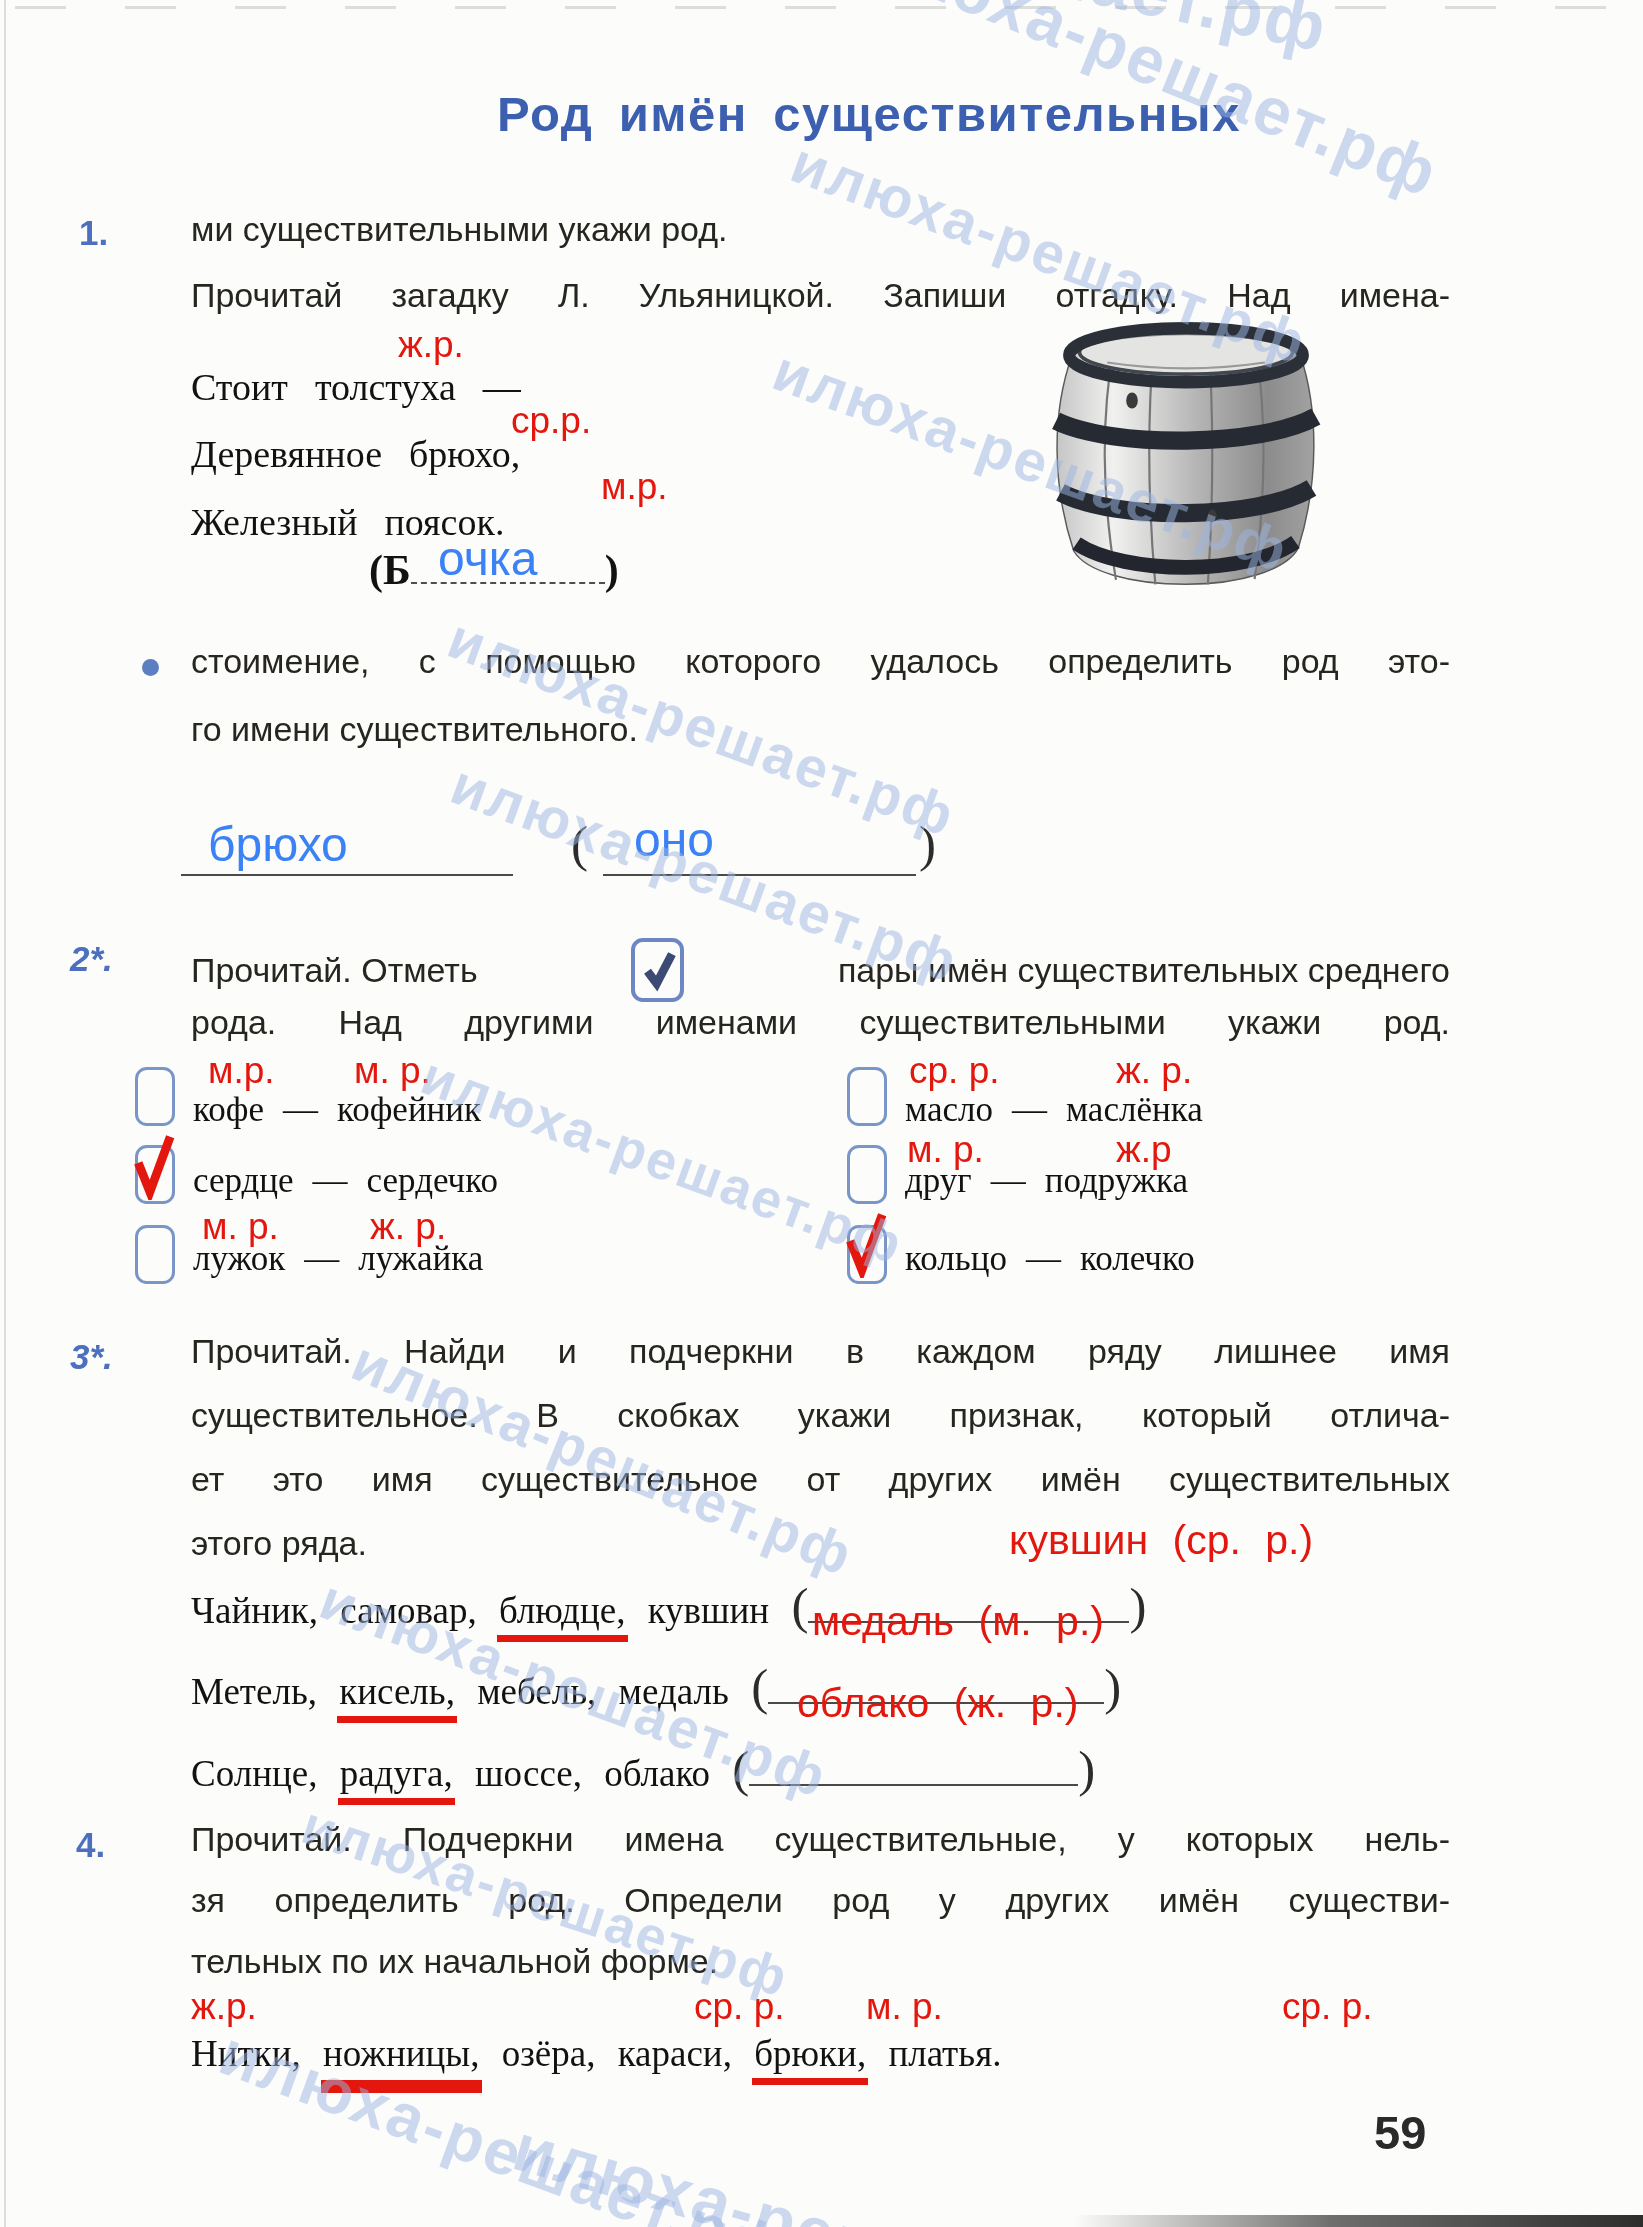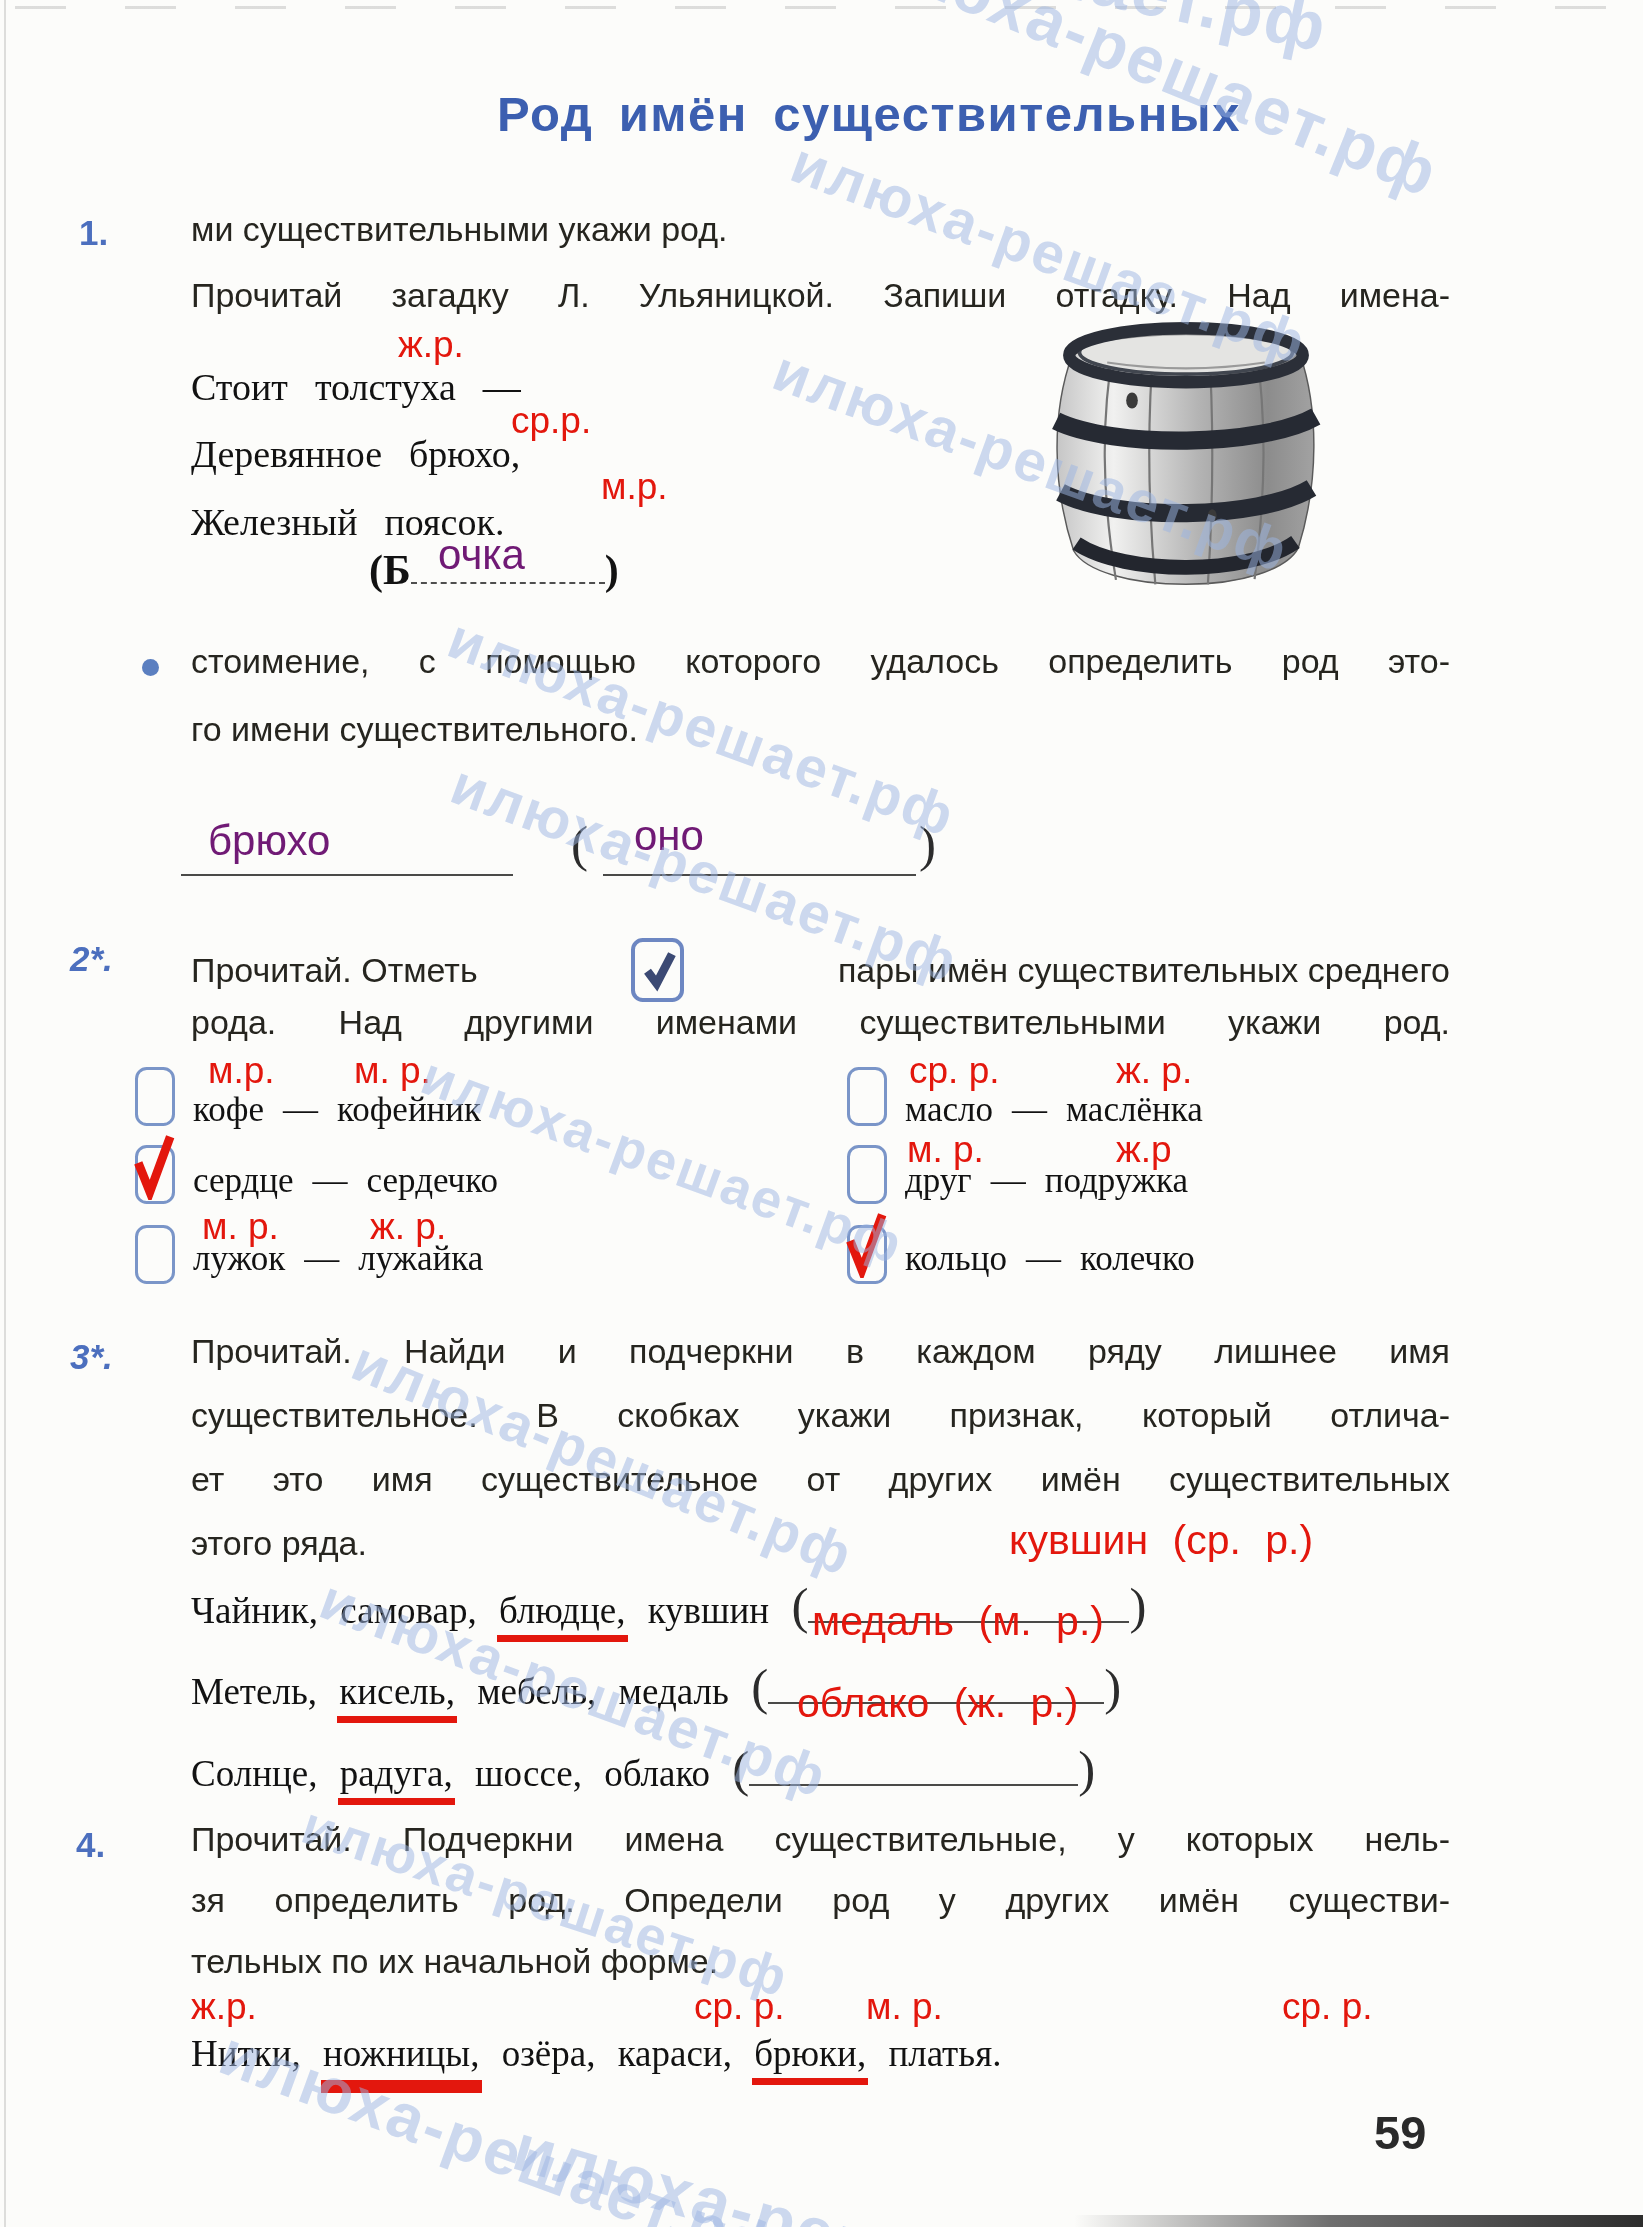--- a/index.html
+++ b/index.html
@@ -27,21 +27,21 @@
            font-size:49px; font-weight:bold; color:#3c5fb0; letter-spacing:1.5px; word-spacing:10.2px; }
   .serif { font-family:"Liberation Serif", serif; color:#121212; }
   .riddle-line { position:absolute; left:191px; font-size:38px; font-weight:normal; word-spacing:17.5px; }
   .gmark { position:absolute; font-size:37px; font-weight:normal; color:#e3170d;
            font-family:"Liberation Sans", sans-serif; white-space:nowrap; }
   .bullet { position:absolute; left:142px; top:659px; width:17px; height:17px;
             border-radius:50%; background:#5b7fc0; }
   
   .blankline { display:inline-block; border-bottom:2.9px dashed #4e4e4e; width:219px; height:0; }
   .solidline { position:absolute; border-bottom:2.9px solid #4a4a48; }
-  .handw { position:absolute; font-size:42px; color:#701a75; white-space:nowrap; }
+  .handw { position:absolute; font-size:48px; color:#3b82f6; white-space:nowrap; }
   .paren { font-family:"Liberation Serif", serif; font-size:51px; color:#2c2c2c; }
   
   .pairrow { position:absolute; height:99px; }
   .cbox { position:absolute; width:34px; height:53px; border:3.7px solid #7a95c8; border-radius:11.7px; background:transparent; }
   .redcheck { position:absolute; width:45px; height:69px; }
   .pw { position:absolute; font-family:"Liberation Serif", serif; font-size:35px; color:#121212; white-space:nowrap; }
   .pw .dash { margin:0 19px; }
   .plabel { position:absolute; font-size:37px; color:#e3170d; white-space:nowrap; }
   
   .srow { position:absolute; left:191px; font-family:"Liberation Serif", serif;

